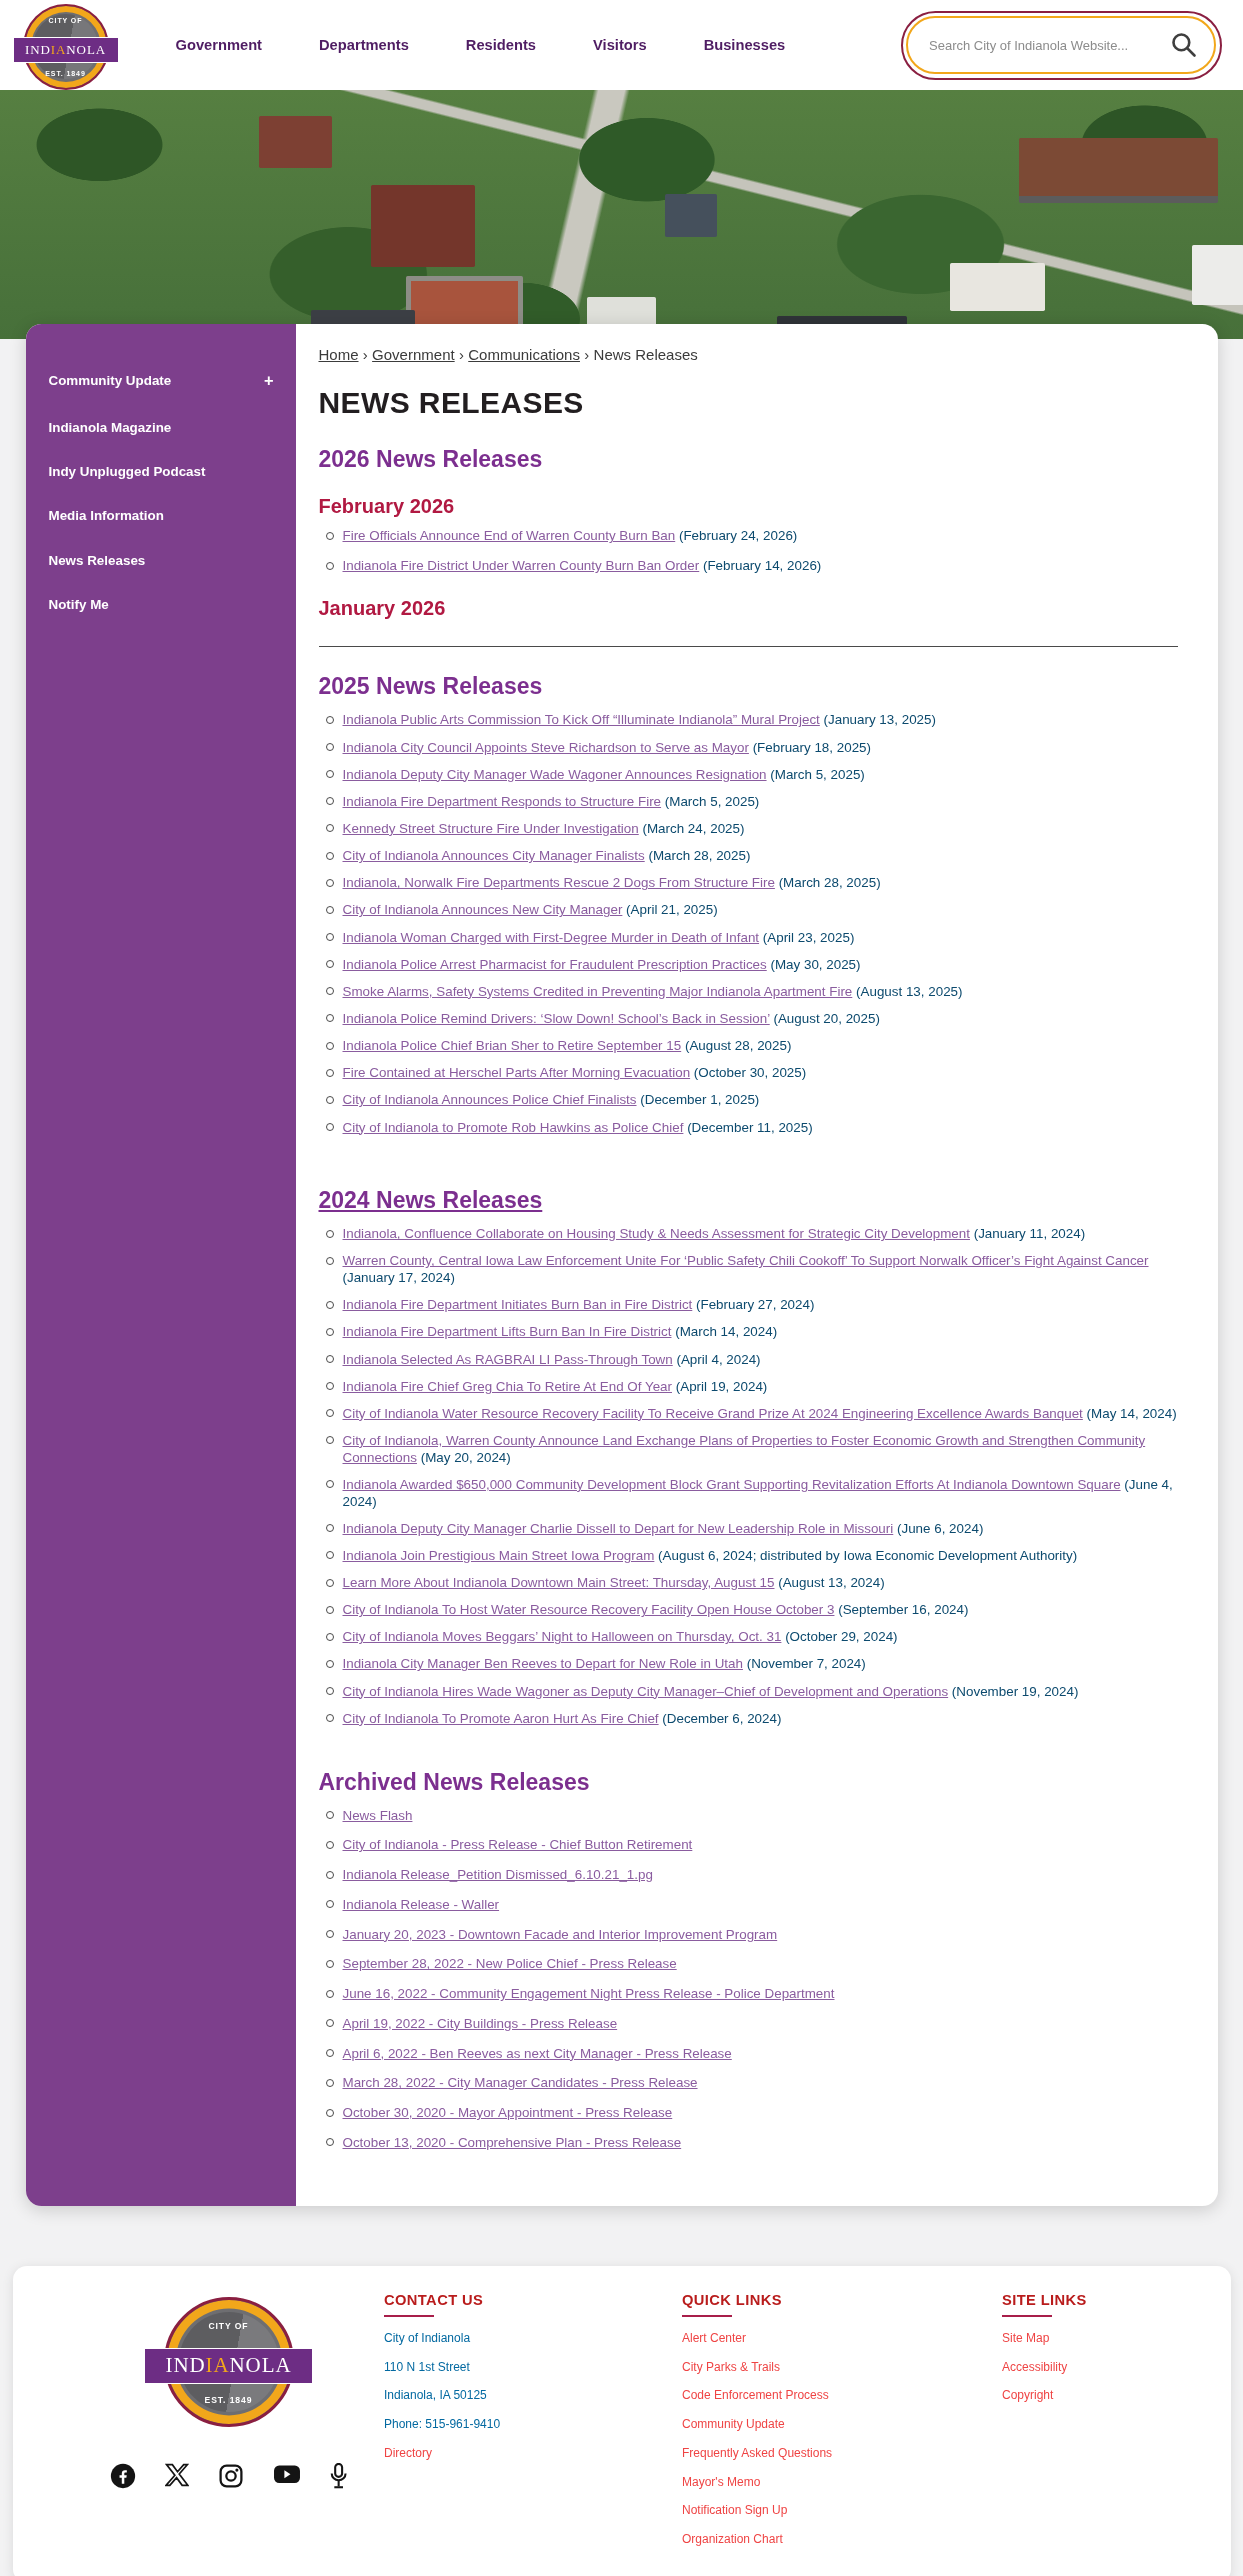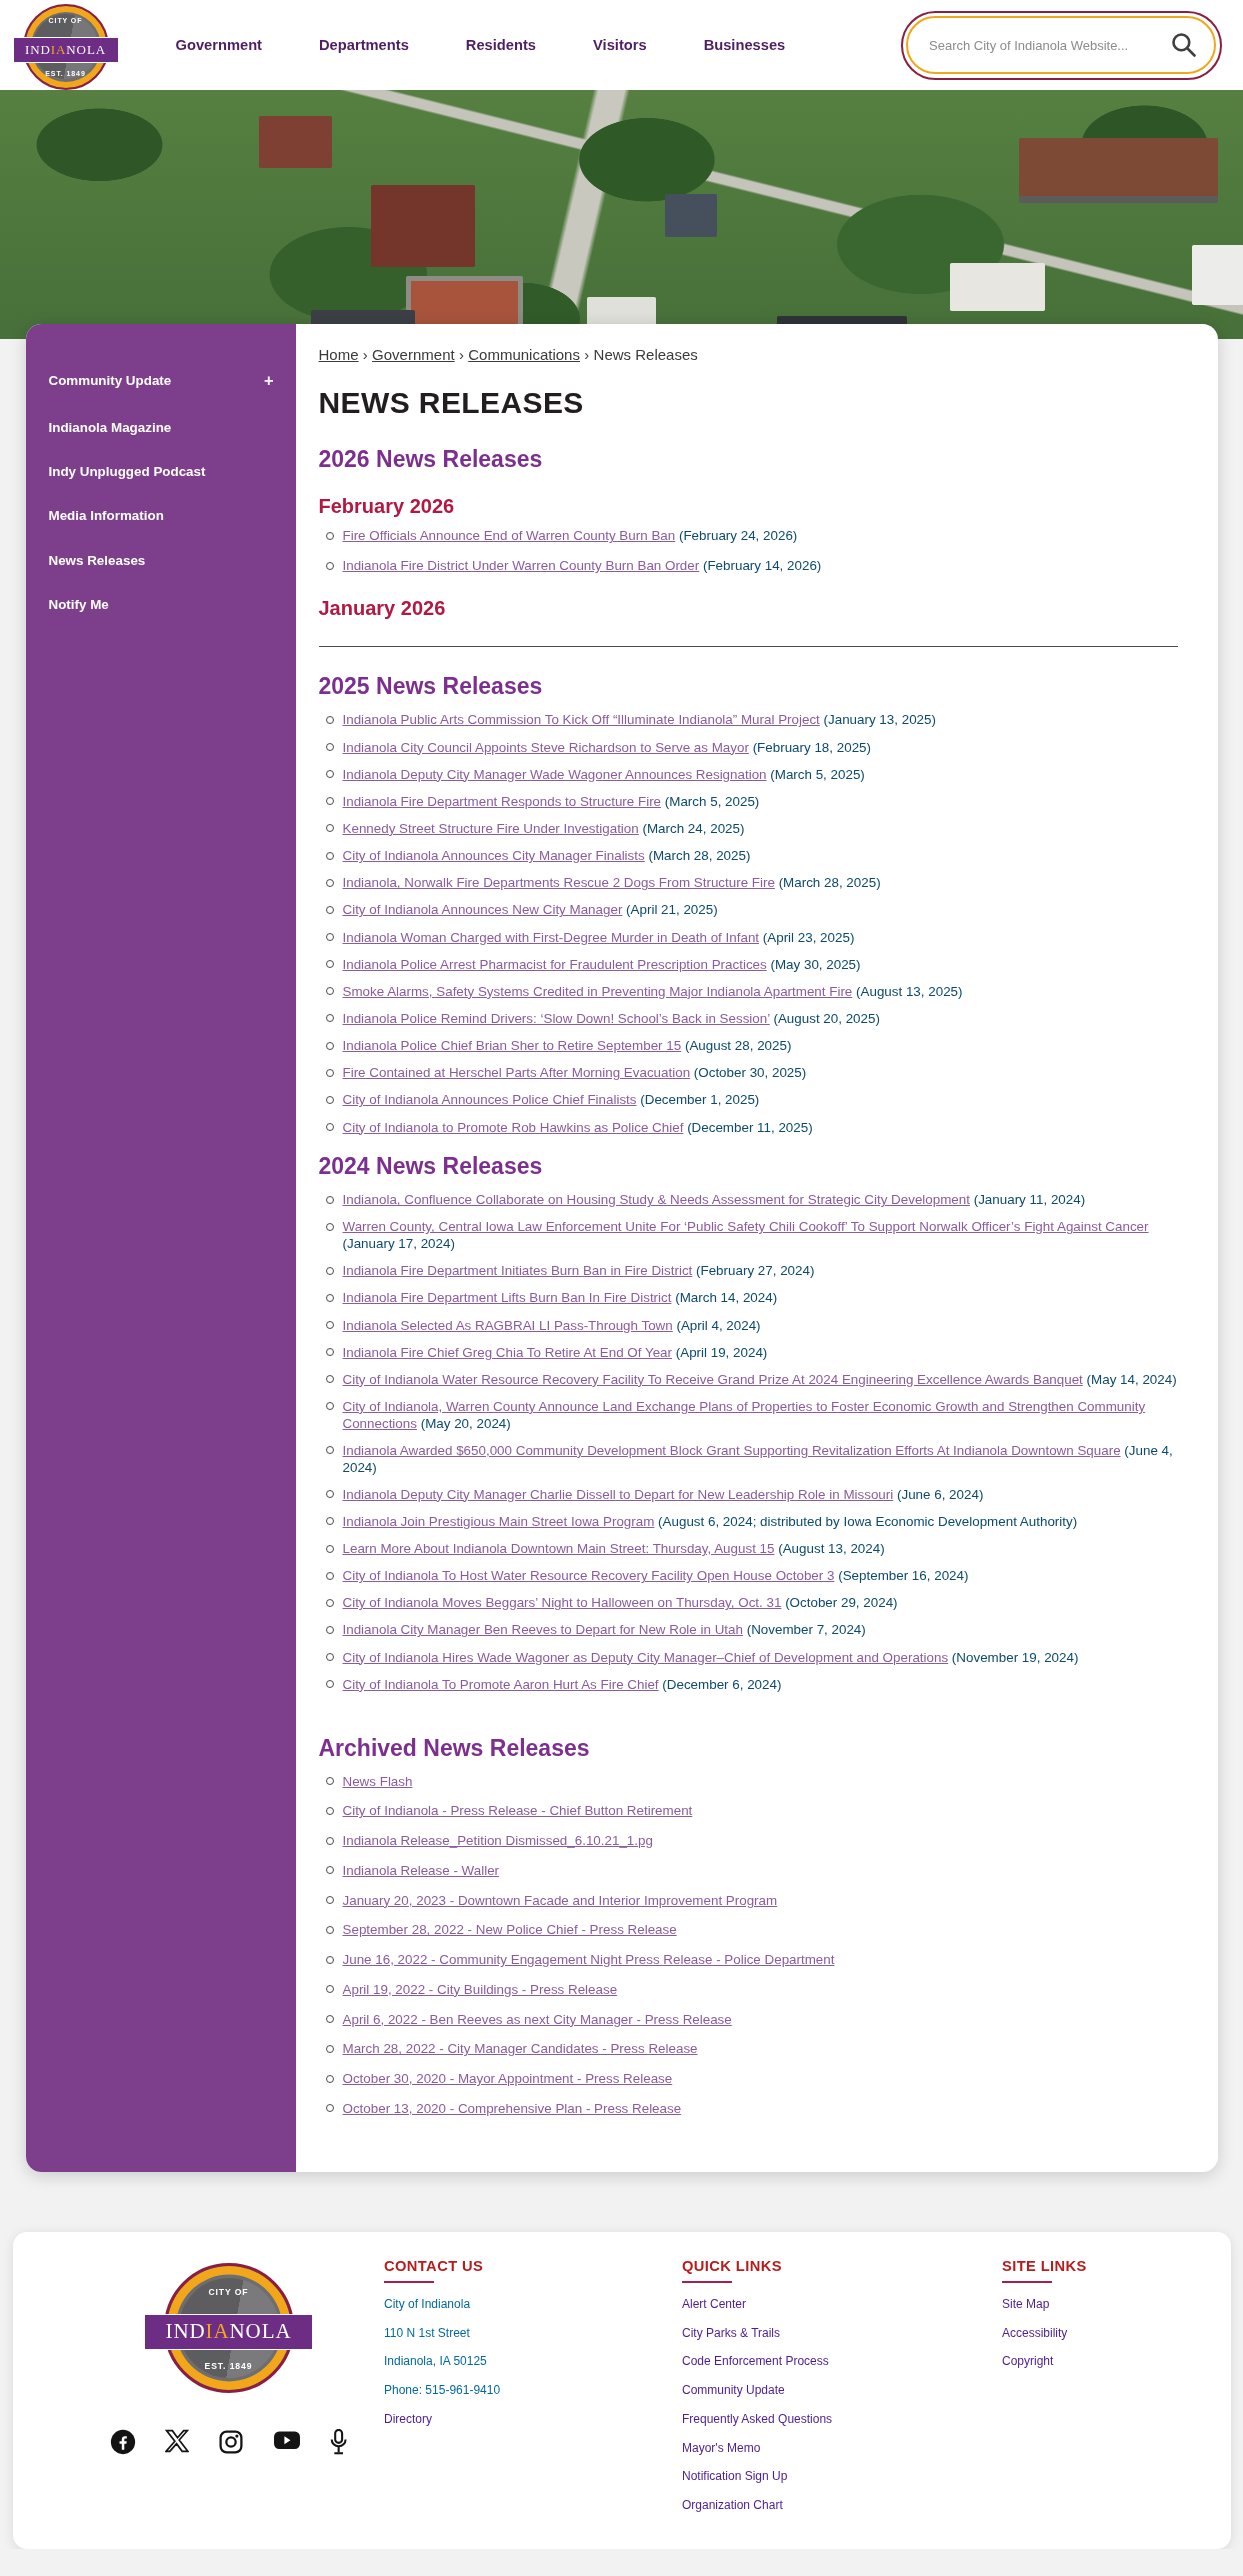--- a/index.html
+++ b/index.html
@@ -69,21 +69,21 @@
   .f-logo .inner { position:absolute; inset:12px; border-radius:50%; background:linear-gradient(100deg,#5d5d60 55%,#7a7a7d 55%); }
   .f-logo .logo-top { top:21px; font-size:8.6px; }
   .f-logo .logo-bottom { bottom:19px; font-size:8.6px; }
   .f-logo .logo-banner { top:48px; height:36px; left:-22.5px; right:-22.5px; font-size:21px; }
   .socials { display:flex; gap:29px; margin-top:36px; }
   .socials span { cursor:pointer; display:inline-flex; }
   .f-col { margin-right:78px; }
   .f-col h4 { font-size:14.7px; font-weight:800; letter-spacing:0.4px; color:#b91c1c; margin-bottom:7px; }
   .f-col .accent { width:50px; height:2.6px; background:#a81e4a; margin-bottom:14px; }
   .f-col div.line { font-size:12px; color:#0369a1; margin-bottom:14.7px; }
-  .f-col a { font-size:12px; color:#4c1d95; text-decoration:none; display:block; margin-bottom:14.7px; cursor:pointer;margin-top:8px; }
+  .f-col a { font-size:12px; color:#ef4444; text-decoration:none; display:block; margin-bottom:14.7px; cursor:pointer;margin-top:8px; }
 </style>
 </head>
 <body>
 
 <div class="header">
   <div class="logo-badge">
     <div class="inner"></div>
     <div class="logo-top">CITY OF</div>
     <div class="logo-banner">
         <span>IND</span>
@@ -194,21 +194,21 @@
           <li><a>Indianola Woman Charged with First-Degree Murder in Death of Infant</a> <span class="date">(April 23, 2025)</span></li>
           <li><a>Indianola Police Arrest Pharmacist for Fraudulent Prescription Practices</a> <span class="date">(May 30, 2025)</span></li>
           <li><a>Smoke Alarms, Safety Systems Credited in Preventing Major Indianola Apartment Fire</a> <span class="date">(August 13, 2025)</span></li>
           <li><a>Indianola Police Remind Drivers: ‘Slow Down! School’s Back in Session’</a> <span class="date">(August 20, 2025)</span></li>
           <li><a>Indianola Police Chief Brian Sher to Retire September 15</a> <span class="date">(August 28, 2025)</span></li>
           <li><a>Fire Contained at Herschel Parts After Morning Evacuation</a> <span class="date">(October 30, 2025)</span></li>
           <li><a>City of Indianola Announces Police Chief Finalists</a> <span class="date">(December 1, 2025)</span></li>
           <li><a>City of Indianola to Promote Rob Hawkins as Police Chief</a> <span class="date">(December 11, 2025)</span></li>
         </ul>
 
-      <h2 class="sec" style="margin-top:17px;">2024 News Releases</h2>
+      <h2 class="sec" style="margin-top:51px;text-decoration:underline;">2024 News Releases</h2>
       <ul class="news">
 
       <li><a>Indianola, Confluence Collaborate on Housing Study &amp; Needs Assessment for Strategic City Development</a> <span class="date">(January 11, 2024)</span></li>
           <li><a>Warren County, Central Iowa Law Enforcement Unite For ‘Public Safety Chili Cookoff’ To Support Norwalk Officer’s Fight Against Cancer</a> <span class="date">(January 17, 2024)</span></li>
           <li><a>Indianola Fire Department Initiates Burn Ban in Fire District</a> <span class="date">(February 27, 2024)</span></li>
           <li><a>Indianola Fire Department Lifts Burn Ban In Fire District</a> <span class="date">(March 14, 2024)</span></li>
           <li><a>Indianola Selected As RAGBRAI LI Pass-Through Town</a> <span class="date">(April 4, 2024)</span></li>
           <li><a>Indianola Fire Chief Greg Chia To Retire At End Of Year</a> <span class="date">(April 19, 2024)</span></li>
           <li><a>City of Indianola Water Resource Recovery Facility To Receive Grand Prize At 2024 Engineering Excellence Awards Banquet</a> <span class="date">(May 14, 2024)</span></li>
           <li><a>City of Indianola, Warren County Announce Land Exchange Plans of Properties to Foster Economic Growth and Strengthen Community Connections</a> <span class="date">(May 20, 2024)</span></li>

